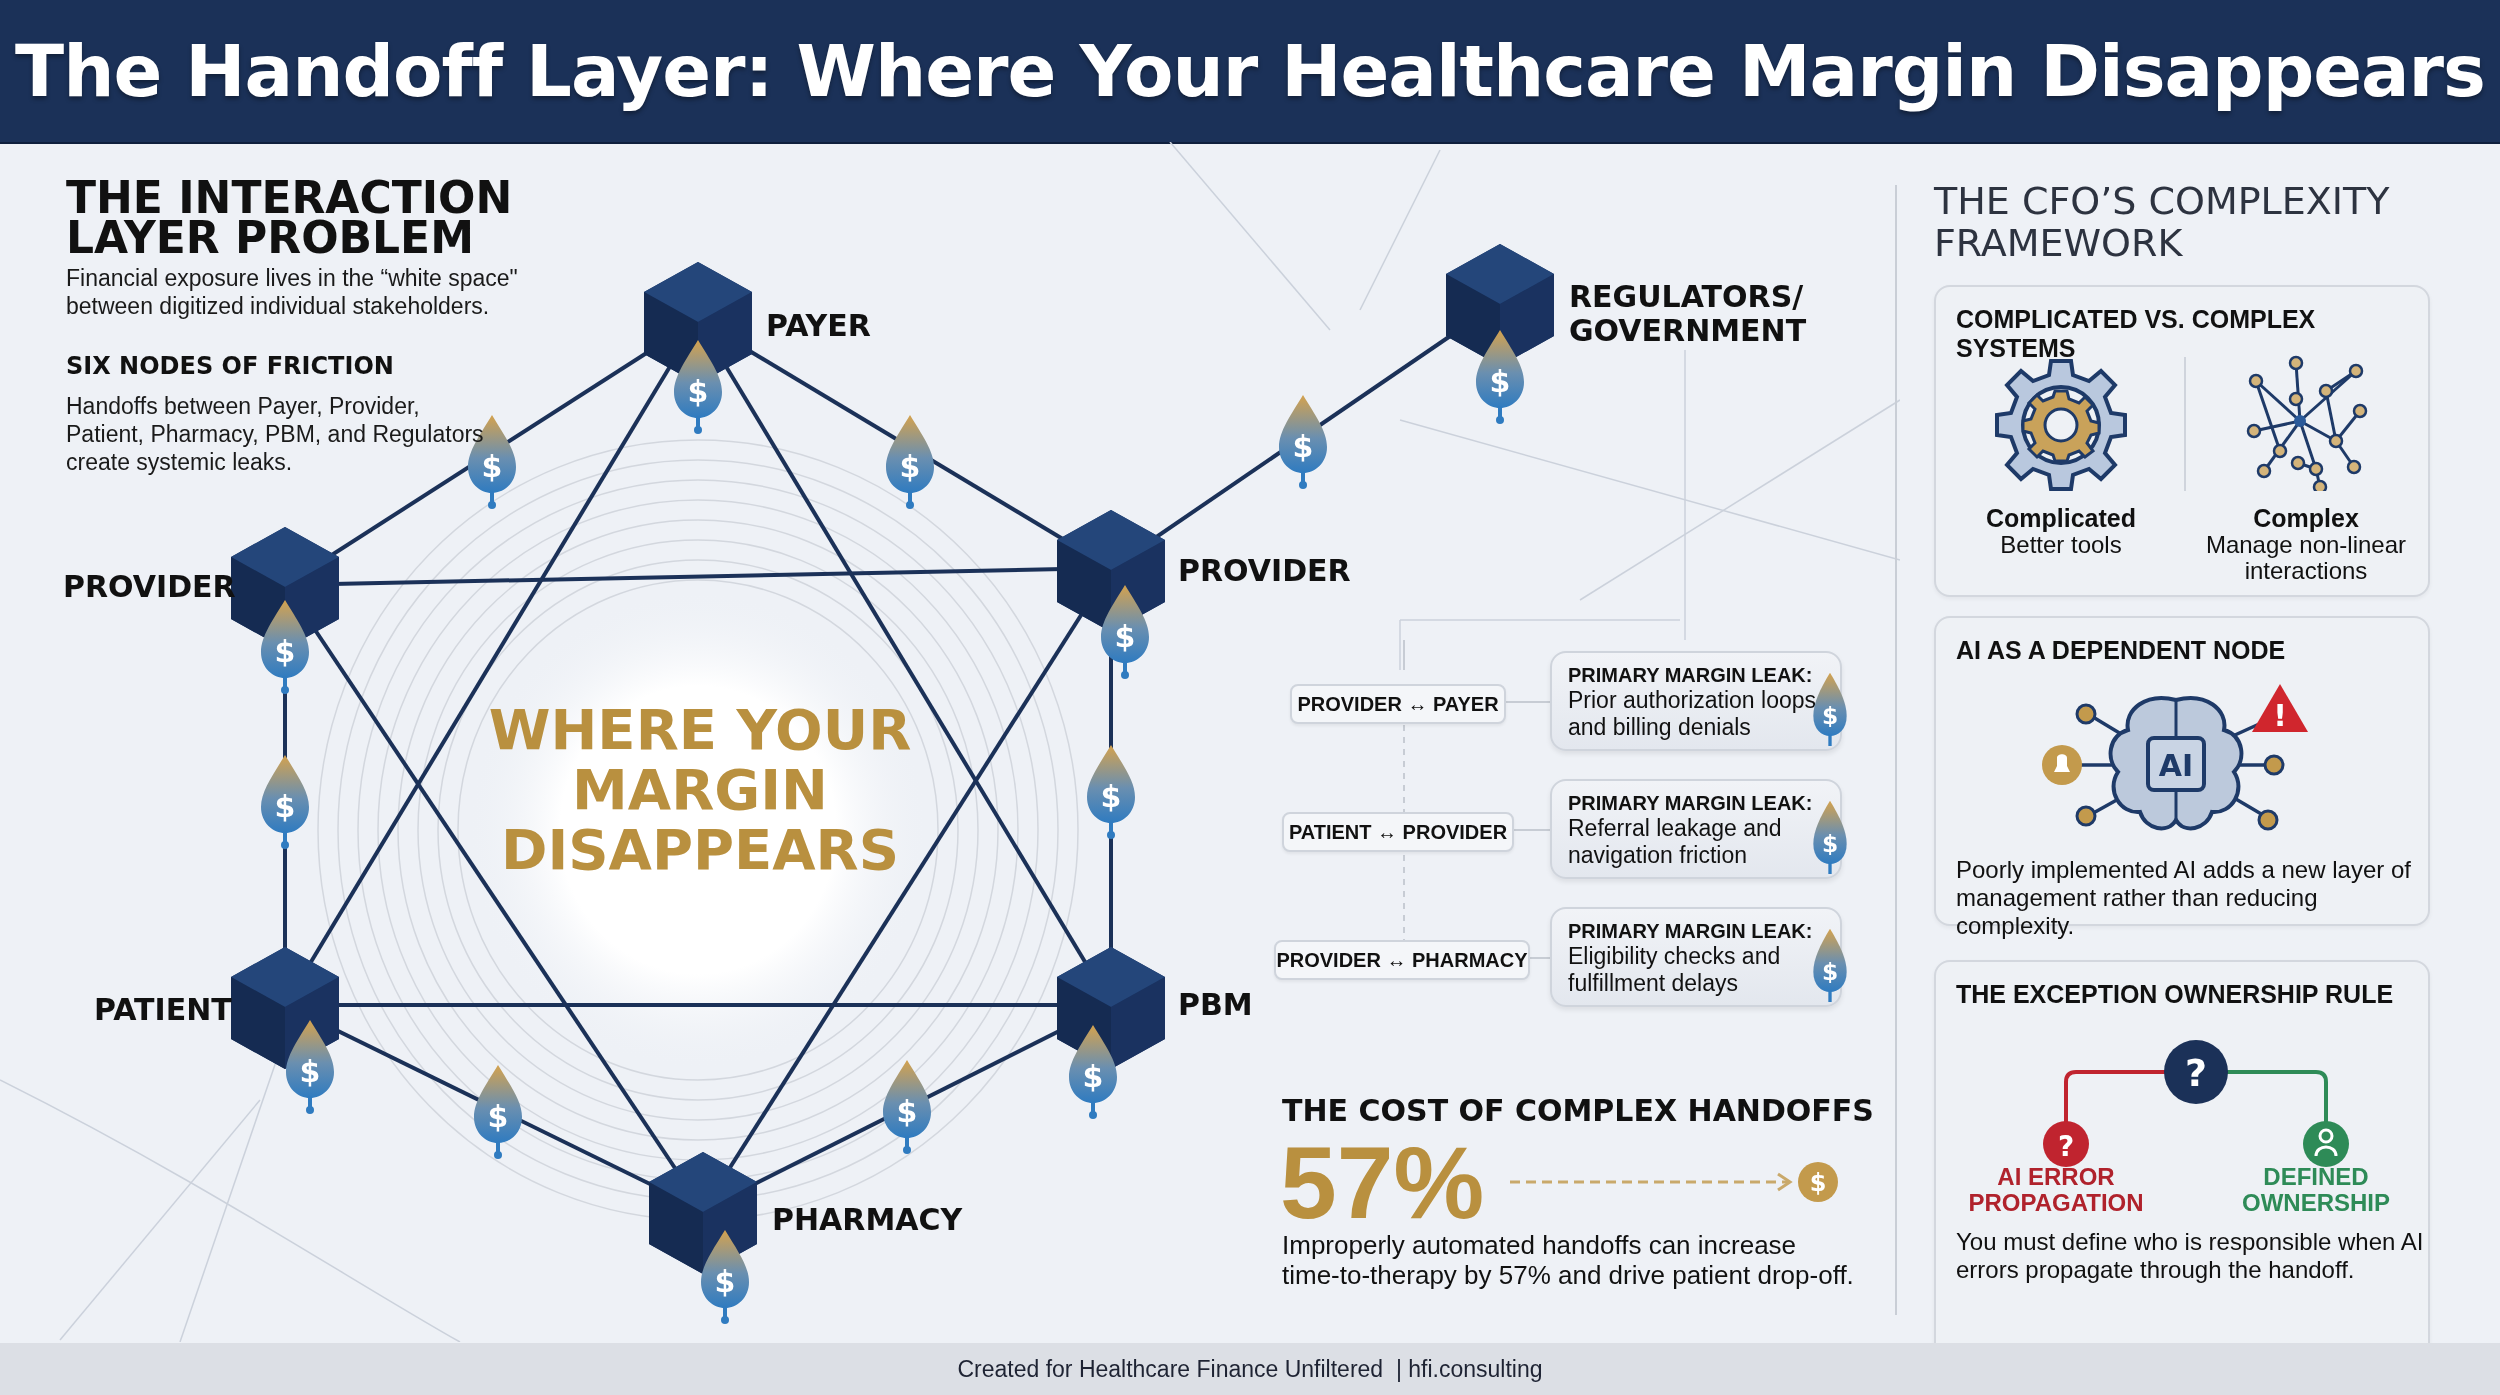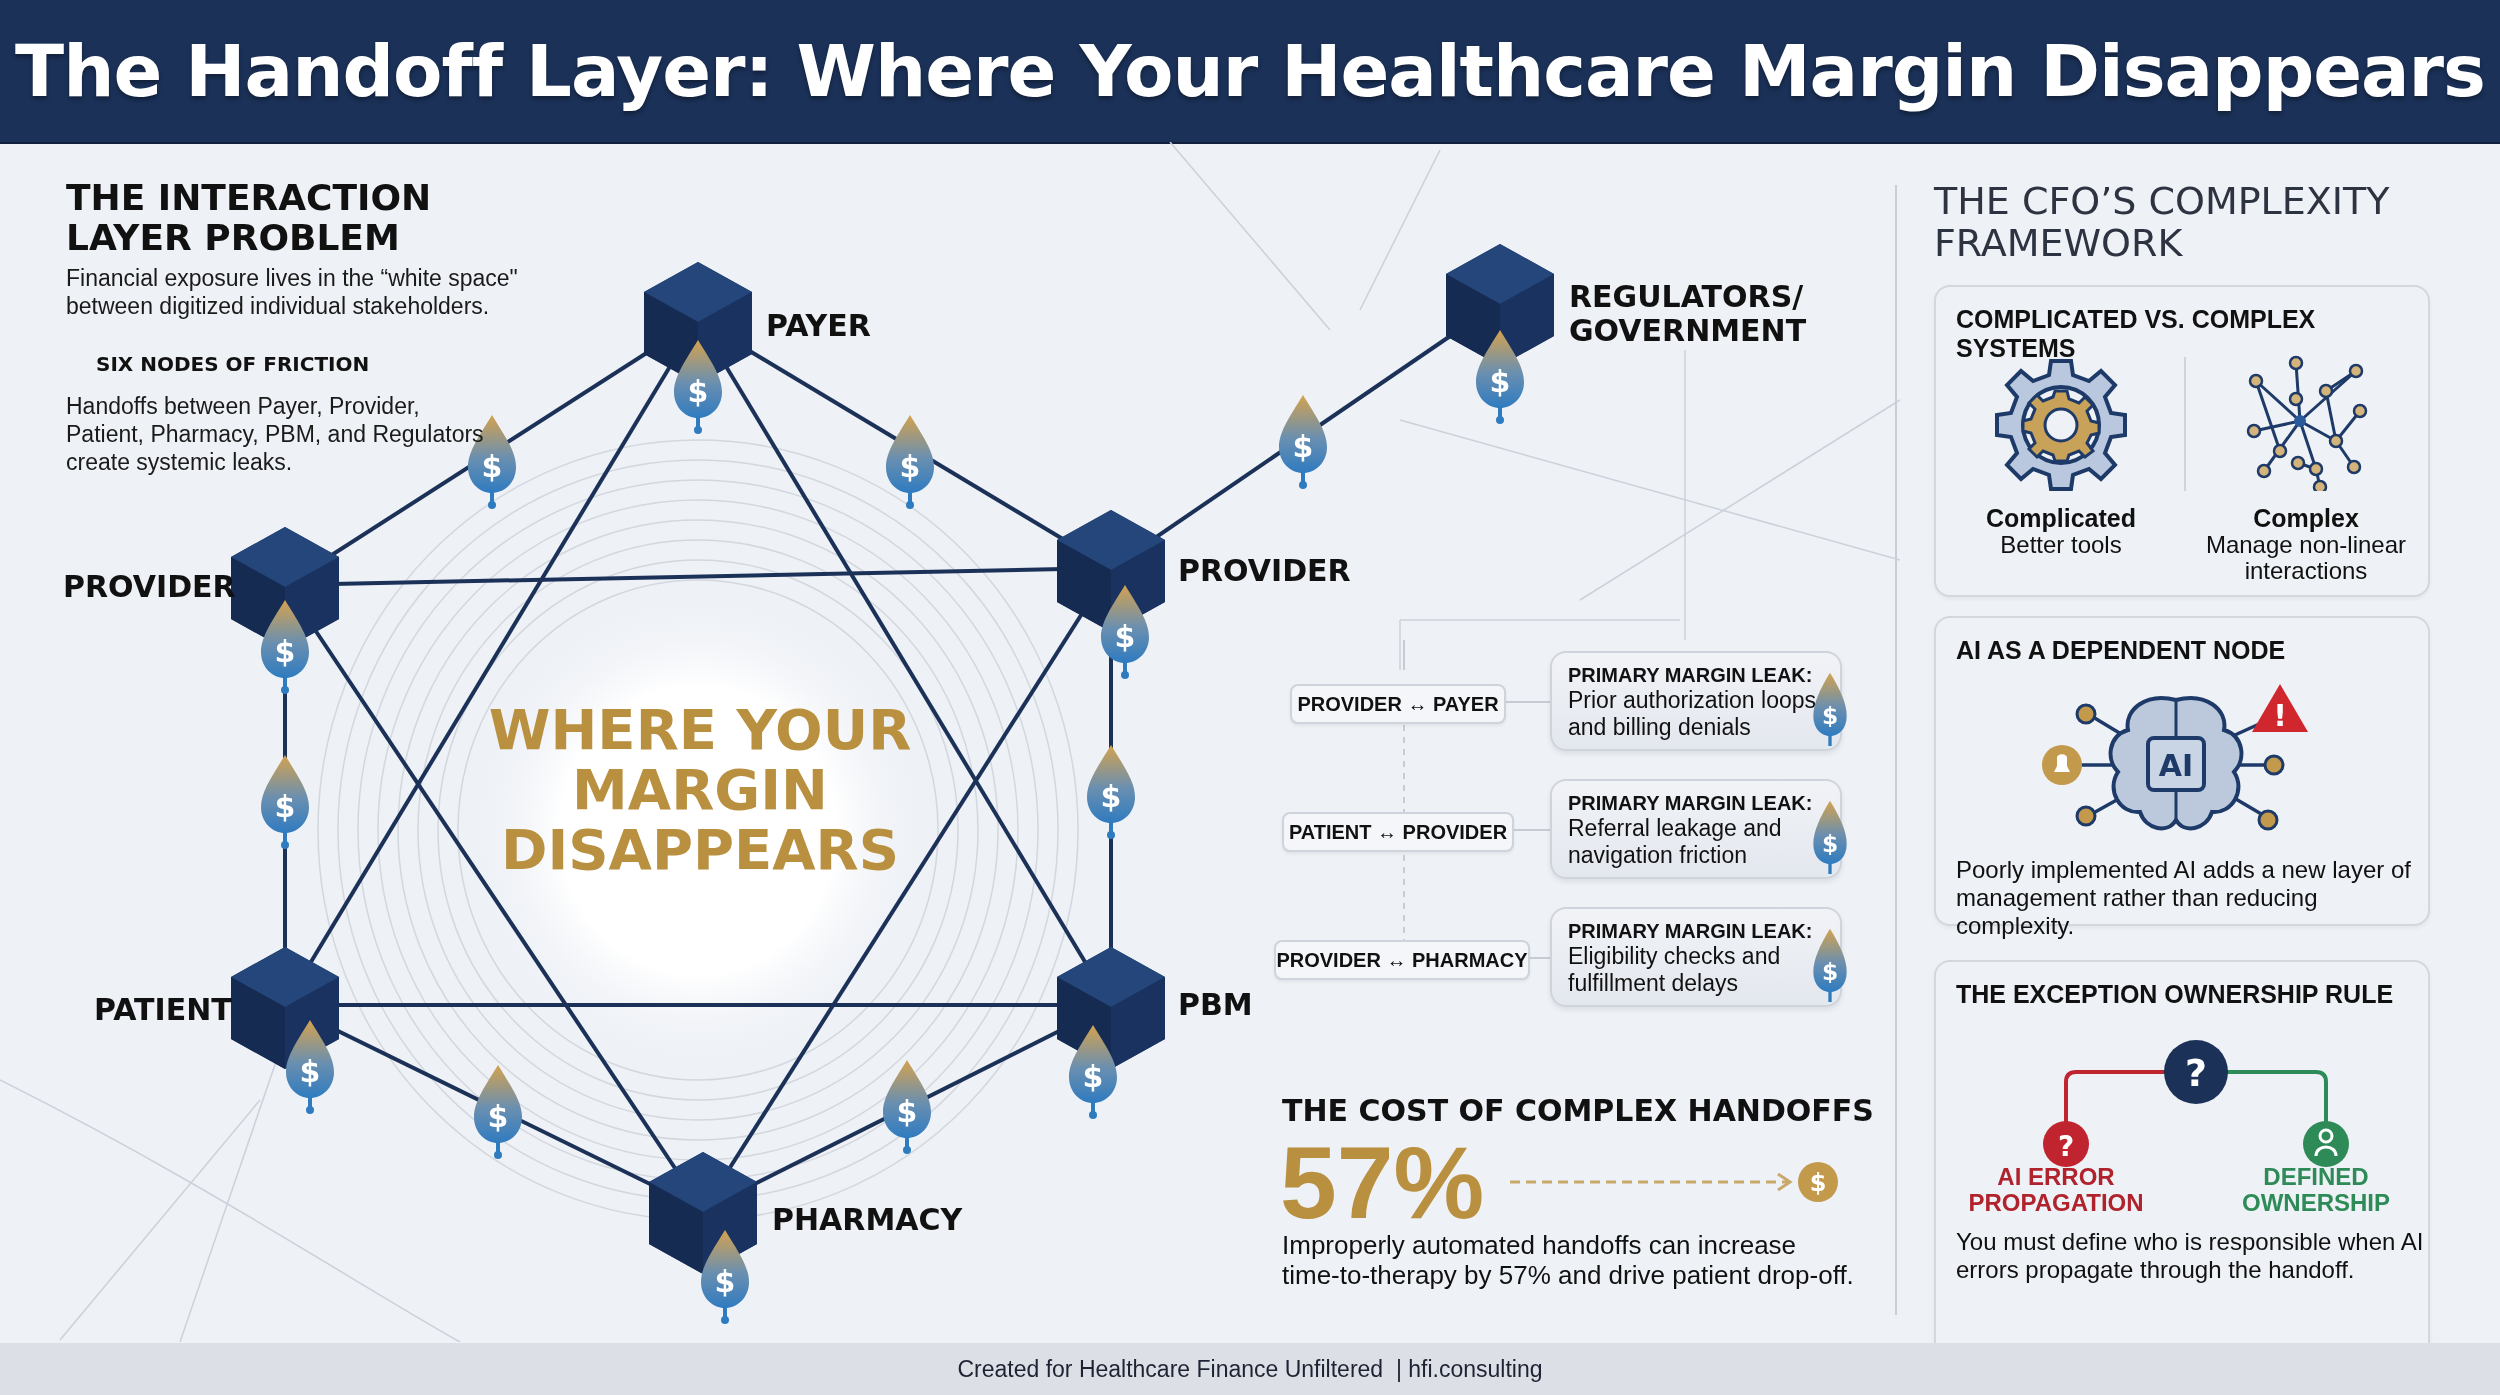--- a/index.html
+++ b/index.html
@@ -1,23 +1,23 @@
 <!DOCTYPE html>
 <html><head>
 <meta charset="utf-8">
 <style>
   html,body{margin:0;padding:0;}
   body{width:2500px;height:1395px;position:relative;overflow:hidden;background:#eef1f6;font-family:"Liberation Sans","DejaVu Sans",sans-serif;color:#111;}
   .header{position:absolute;left:0;top:0;width:2500px;height:142px;background:#1b3158;border-bottom:2px solid #0f1f3d;display:flex;align-items:center;justify-content:center;}
   .header h1{margin:12px;color:#fff;font-family:"DejaVu Sans","Liberation Sans",sans-serif;font-weight:bold;font-size:72px;letter-spacing:-1px;text-shadow:0 3px 4px rgba(0,0,0,.35);}
   .footer{position:absolute;left:0;top:1343px;width:2500px;height:52px;background:#dcdfe5;display:flex;align-items:center;justify-content:center;font-size:23px;color:#1e2333;}
   .abs{position:absolute;}
-  .intro-title{left:66px;top:178px;font-size:36px;line-height:40px;font-weight:bold;font-family:"DejaVu Sans",sans-serif;}
+  .intro-title{left:66px;top:178px;font-size:44px;line-height:40px;font-weight:bold;font-family:"DejaVu Sans",sans-serif;}
   .intro-text{left:66px;top:264px;font-size:23px;line-height:28px;width:520px;color:#1a1a1a;}
-  .six-title{left:66px;top:352px;font-size:20px;font-weight:bold;font-family:"DejaVu Sans",sans-serif;margin-left:30px;}
+  .six-title{left:66px;top:352px;font-size:24px;font-weight:bold;font-family:"DejaVu Sans",sans-serif;}
   .six-text{left:66px;top:392px;font-size:23px;line-height:28px;width:420px;color:#1a1a1a;}
   .node-label{position:absolute;font-family:"DejaVu Sans",sans-serif;font-weight:bold;font-size:30px;color:#111;line-height:34px;}
   .center-text{position:absolute;left:460px;top:700px;width:480px;text-align:center;font-family:"DejaVu Sans",sans-serif;font-weight:bold;font-size:56px;line-height:60px;color:#b9903f;}
   .pill{position:absolute;height:36px;border:2px solid #cfd4dc;border-radius:8px;background:#f4f6f9;display:flex;align-items:center;justify-content:center;font-weight:bold;font-size:20px;color:#111;box-shadow:0 2px 3px rgba(0,0,0,.06);}
   .leak{position:absolute;left:1550px;width:292px;height:100px;border:2px solid #cfd4dc;border-radius:16px;background:linear-gradient(#f1f3f7,#e3e7ee);box-shadow:0 3px 5px rgba(0,0,0,.08);padding:10px 16px;box-sizing:border-box;}
   .leak .lt{font-weight:bold;font-size:20px;line-height:24px;color:#111;}
   .leak .ld{font-size:23px;line-height:27px;color:#111;}
   .leak .drop{position:absolute;right:-10px;top:18px;}
   .cost-title{left:1282px;top:1093px;font-size:30px;font-weight:bold;font-family:"DejaVu Sans",sans-serif;}
   .cost-pct{left:1280px;top:1128px;font-size:102px;font-weight:bold;color:#b9903f;font-family:"Liberation Sans",sans-serif;line-height:110px;}

